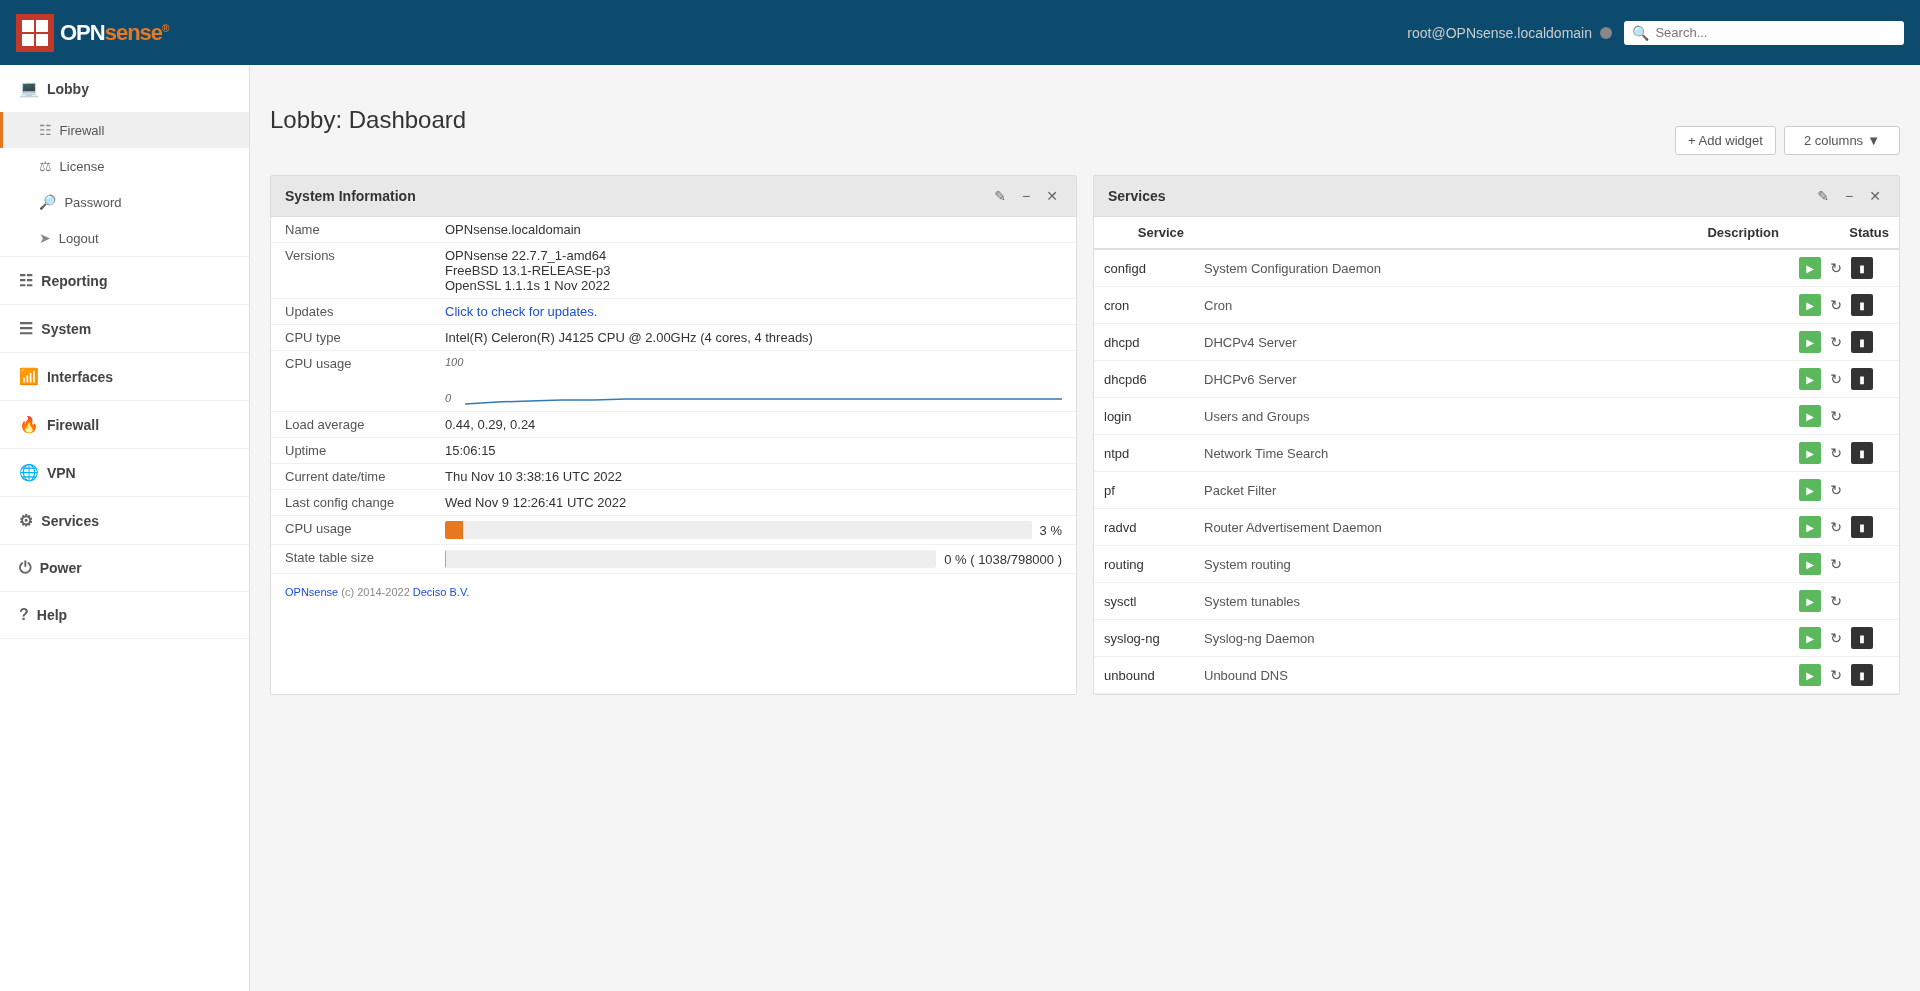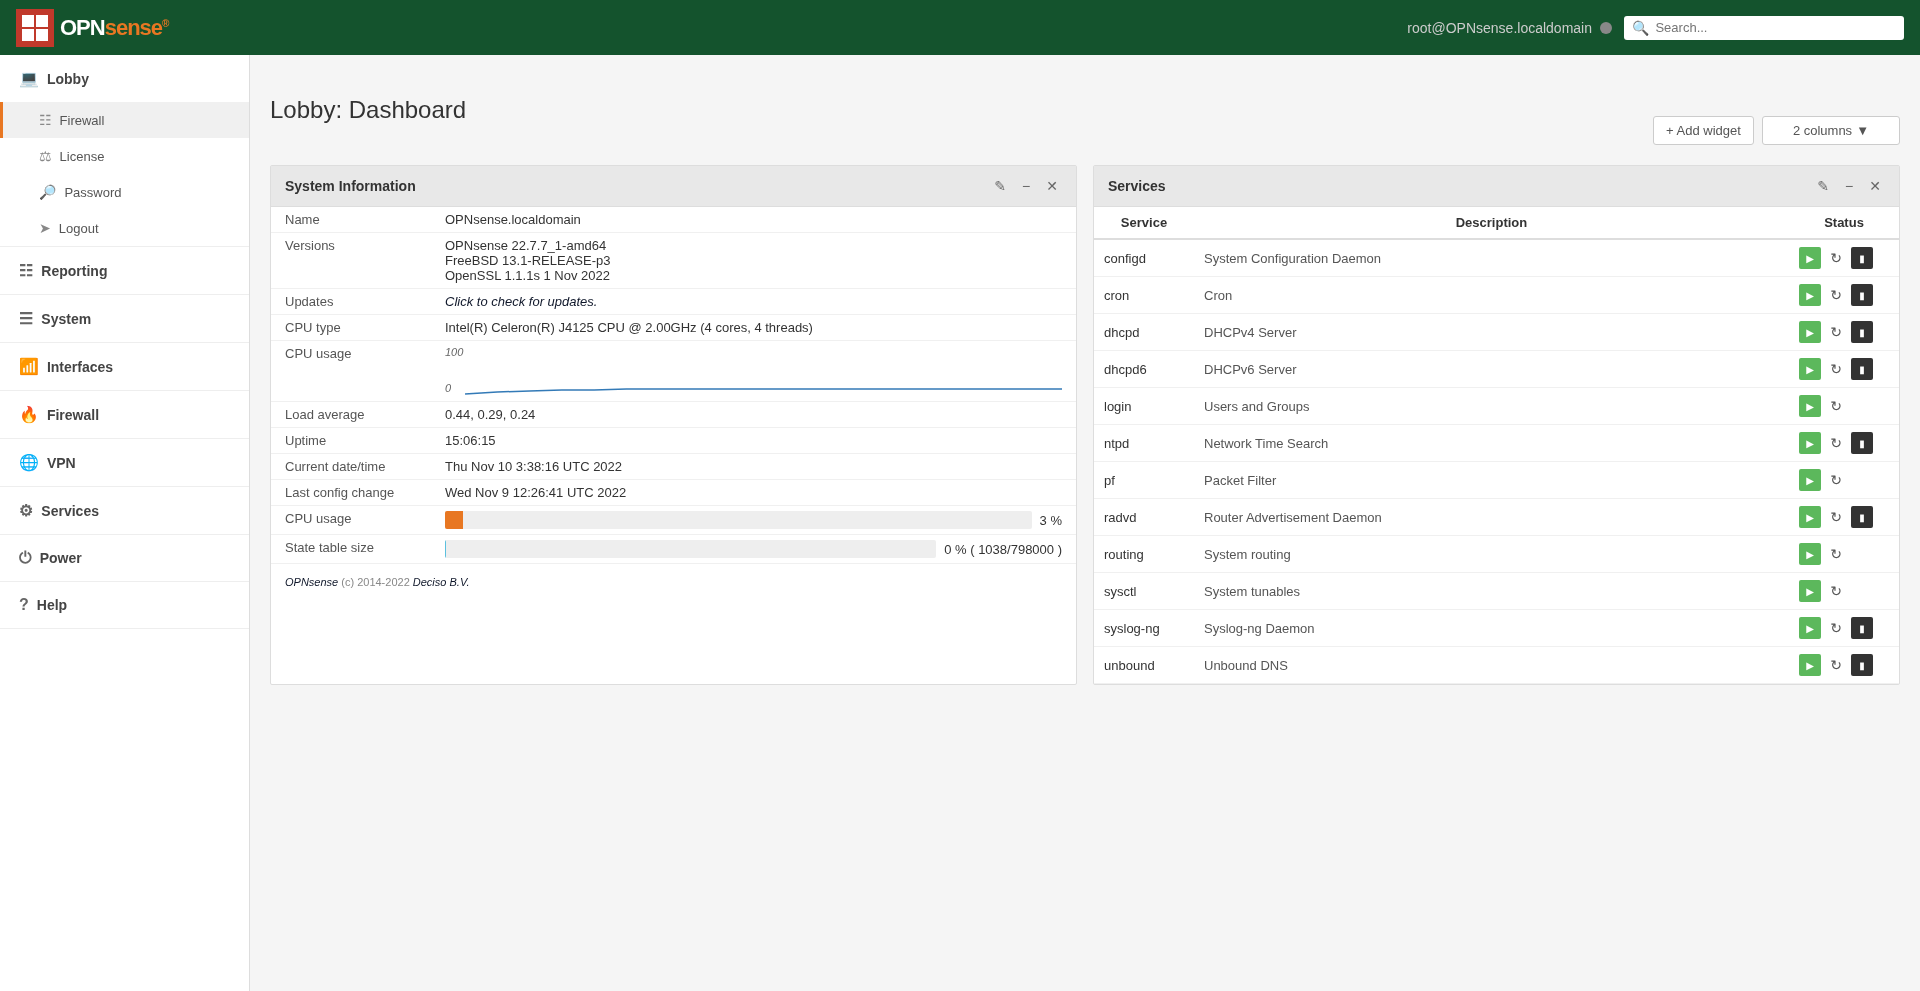--- a/index.html
+++ b/index.html
@@ -1,21 +1,21 @@
 <!DOCTYPE html>
 <html><head>
   <meta charset="utf-8">
   <style>
     * { box-sizing: border-box; margin: 0; padding: 0; }
     body { font-family: Arial, sans-serif; font-size: 13px; background: #f5f5f5; color: #333; display: flex; flex-direction: column; height: 100vh; overflow: hidden; }
 
     
     .navbar {
-      background: #14532d;
-      height: 55px;
+      background: #0c4a6e;
+      height: 65px;
       display: flex;
       align-items: center;
       padding: 0 16px;
       flex-shrink: 0;
       position: relative;
       z-index: 100;
     }
     .navbar-brand {
       display: flex;
       align-items: center;
@@ -148,21 +148,21 @@
       cursor: pointer;
       font-size: 13px;
       display: flex;
       align-items: center;
       gap: 4px;
       color: #555;
     }
     .btn-columns {
       background: #fff;
       border: 1px solid #ccc;
-      padding: 6px 30px;
+      padding: 6px 19px;
       border-radius: 3px;
       cursor: pointer;
       font-size: 13px;
       display: flex;
       align-items: center;
       gap: 4px;
       color: #555;
     }
 
     
@@ -218,21 +218,21 @@
       vertical-align: top;
     }
     .info-table td:first-child {
       width: 160px;
       color: #555;
       font-weight: normal;
     }
     .info-table td:last-child {
       color: #333;
     }
-    .link-orange { color: #0f172a; cursor: pointer; text-decoration: none; font-style: italic; }
+    .link-orange { color: #1d4ed8; cursor: pointer; text-decoration: none; }
 
     
     .progress-bar-container {
       width: 100%;
       height: 16px;
       background: #eee;
       border-radius: 2px;
       overflow: hidden;
     }
     .progress-bar-fill {
@@ -243,21 +243,21 @@
       background: #5bc0de;
     }
 
     
     .services-table {
       width: 100%;
       border-collapse: collapse;
     }
     .services-table th {
       padding: 8px 10px;
-      text-align: center;
+      text-align: right;
       font-weight: bold;
       color: #333;
       border-bottom: 2px solid #ddd;
       font-size: 13px;
     }
     .services-table td {
       padding: 7px 10px;
       border-bottom: 1px solid #f0f0f0;
       vertical-align: middle;
     }

